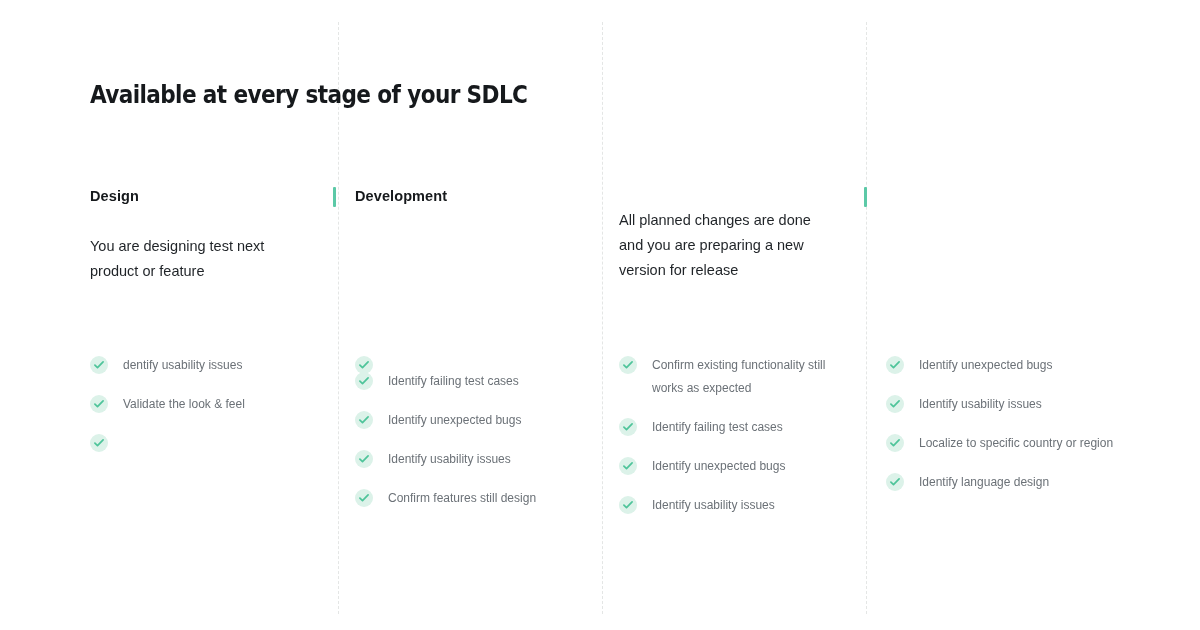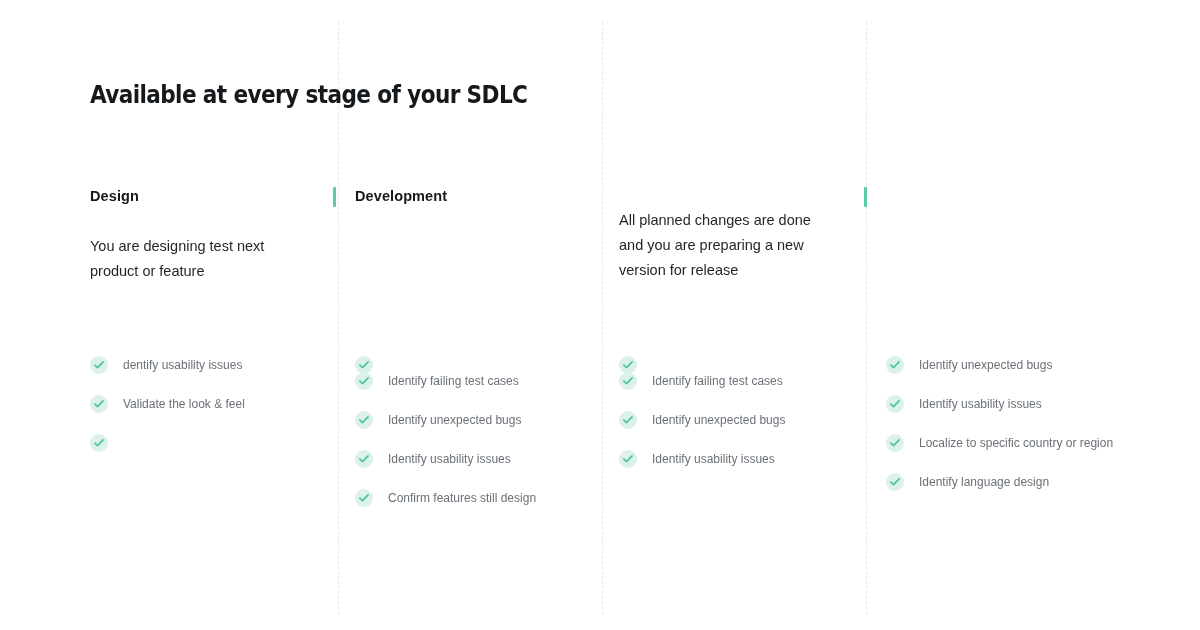--- a/index.html
+++ b/index.html
@@ -202,21 +202,21 @@
         </ul>
       </div>
       <div class="column c2">
         <p class="col-desc">All planned changes are done and you are preparing a new version for release</p>
         <ul class="col-list">
           <li><span class="check-badge">
               <svg width="18" height="18" viewBox="0 0 18 18" aria-hidden="true">
                 <circle cx="9" cy="9" r="9" fill="#dcf2e9"></circle>
                 <path d="M4.9 9.2 L7.5 11.7 L13.1 5.9" fill="none" stroke="#4ec49a" stroke-width="1.7" stroke-linecap="round" stroke-linejoin="round"></path>
               </svg>
-            </span></li>
+            </span><span>Confirm existing functionality still works as expected</span></li>
           <li><span class="check-badge">
               <svg width="18" height="18" viewBox="0 0 18 18" aria-hidden="true">
                 <circle cx="9" cy="9" r="9" fill="#dcf2e9"></circle>
                 <path d="M4.9 9.2 L7.5 11.7 L13.1 5.9" fill="none" stroke="#4ec49a" stroke-width="1.7" stroke-linecap="round" stroke-linejoin="round"></path>
               </svg>
             </span><span>Identify failing test cases</span></li>
           <li><span class="check-badge">
               <svg width="18" height="18" viewBox="0 0 18 18" aria-hidden="true">
                 <circle cx="9" cy="9" r="9" fill="#dcf2e9"></circle>
                 <path d="M4.9 9.2 L7.5 11.7 L13.1 5.9" fill="none" stroke="#4ec49a" stroke-width="1.7" stroke-linecap="round" stroke-linejoin="round"></path>

